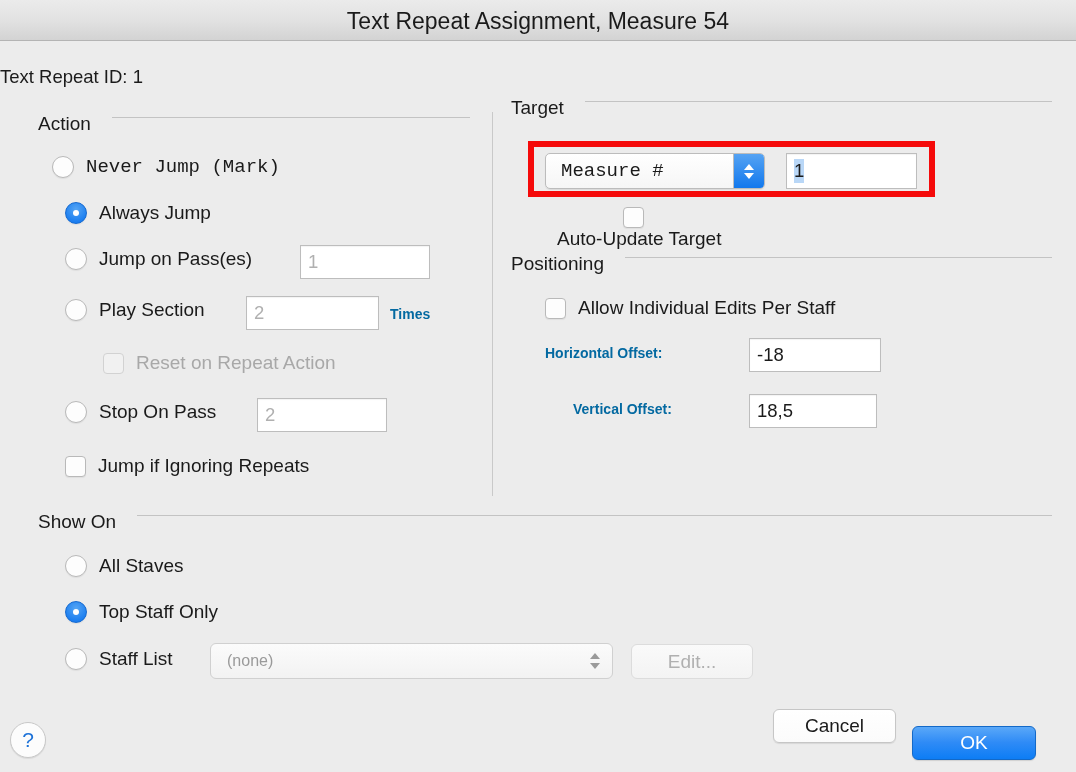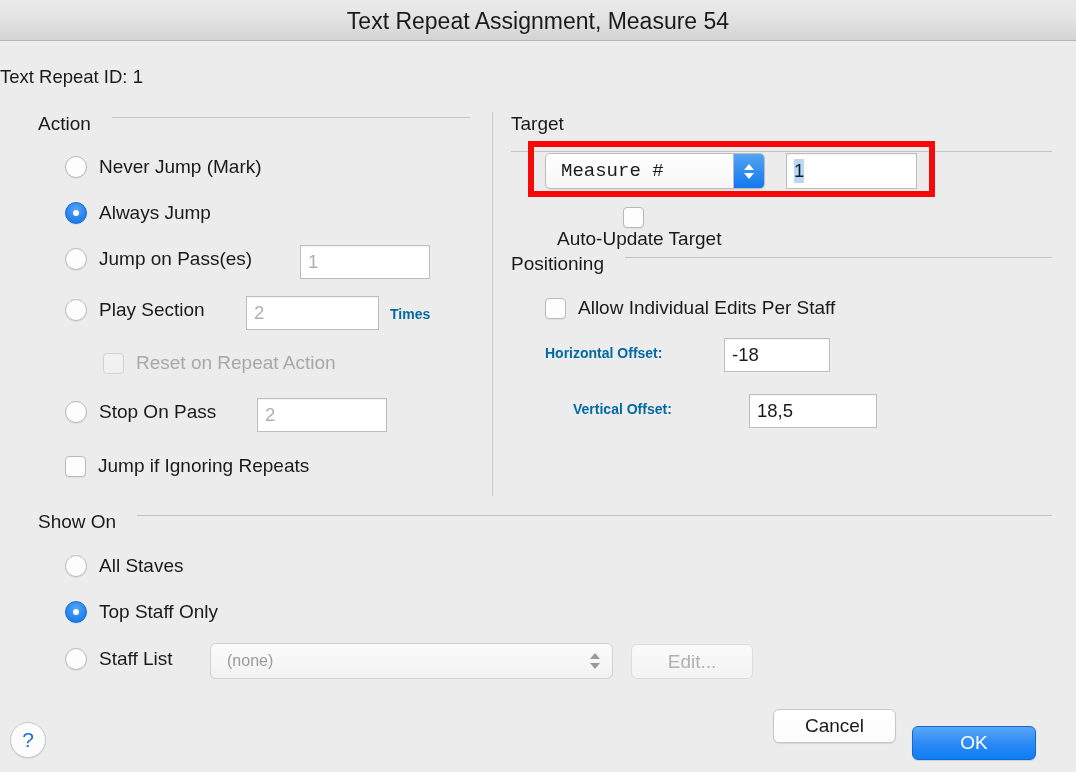--- a/index.html
+++ b/index.html
@@ -293,21 +293,21 @@
 
   <div class="subheader">Text Repeat ID: 1</div>
 
   <div class="vdivider"></div>
 
   <div class="sect" style="left:38px; top:113px; width:432px;">
     <span class="sect-label">Action</span>
     <span class="sect-rule"></span>
   </div>
 
-  <div class="row" style="left:65px; top:156px;">
+  <div class="row" style="left:52px; top:156px;font-family:Liberation Mono, monospace;">
     <span class="radio"></span>
     <span class="ctl-label">Never Jump (Mark)</span>
   </div>
 
   <div class="row" style="left:65px; top:202px;">
     <span class="radio on"></span>
     <span class="ctl-label">Always Jump</span>
   </div>
 
   <div class="row" style="left:65px; top:248px;">
@@ -338,21 +338,21 @@
   </div>
   <div class="textfield placeholder" style="position:absolute; left:257px; top:398px; width:130px;">
     <span>2</span>
   </div>
 
   <div class="row" style="left:65px; top:455px;">
     <span class="checkbox"></span>
     <span class="ctl-label">Jump if Ignoring Repeats</span>
   </div>
 
-  <div class="sect" style="left:511px; top:113px; width:541px;flex-direction:column;">
+  <div class="sect" style="left:511px; top:97px; width:541px;">
     <span class="sect-label">Target</span>
     <span class="sect-rule"></span>
   </div>
 
   <div class="popup" style="left:545px; top:153px; width:220px;">
     <span class="popup-text">Measure #</span>
     <span class="popup-arrows">
       <span class="chev up"></span>
       <span class="chev down"></span>
     </span>
@@ -373,21 +373,21 @@
     <span class="sect-label">Positioning</span>
     <span class="sect-rule"></span>
   </div>
 
   <div class="row" style="left:545px; top:297px;">
     <span class="checkbox"></span>
     <span class="ctl-label">Allow Individual Edits Per Staff</span>
   </div>
 
   <div class="static-label" style="left:545px; top:345px;">Horizontal Offset:</div>
-  <div class="textfield" style="position:absolute; left:724px; top:338px; width:106px;">
+  <div class="textfield" style="position:absolute; left:749px; top:338px; width:132px;">
     <span>-18</span>
   </div>
 
   <div class="static-label" style="left:573px; top:401px;">Vertical Offset:</div>
   <div class="textfield" style="position:absolute; left:749px; top:394px; width:128px;">
     <span>18,5</span>
   </div>
 
   <div class="sect" style="left:38px; top:511px; width:1014px;">
     <span class="sect-label">Show On</span>

